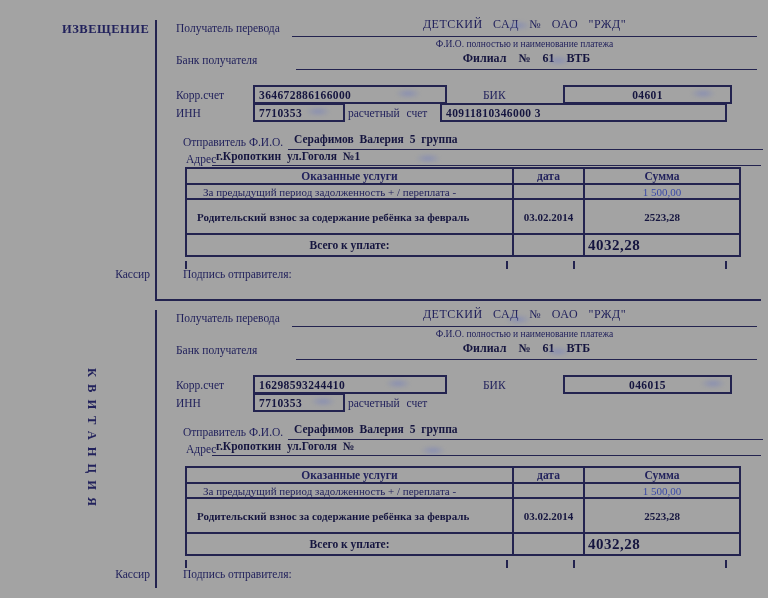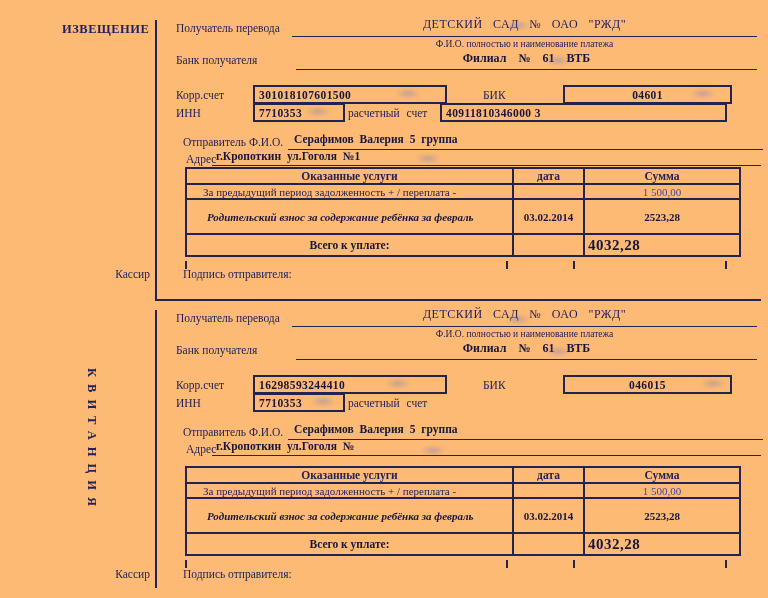--- a/index.html
+++ b/index.html
@@ -2,21 +2,21 @@
 <html><head>
 <meta charset="utf-8">
 <style>
   :root{
     --ink:#22225c;
     --ink-strong:#15153f;
     --line:#23234f;
     --blue:#3a4aa8;
   }
   html,body{margin:0;padding:0;background:#fff;}
-  .page{position:relative;width:768px;height:598px;background:#fdba74;overflow:hidden;
+  .page{position:relative;width:768px;height:598px;background:#a3a3a3;overflow:hidden;
         font-family:"Liberation Serif", serif;color:var(--ink);}
   .section{position:absolute;left:0;width:768px;}
   .s1{top:14px;height:286px;}
   .s2{top:304px;height:292px;}
   .abs{position:absolute;}
   .lbl{font-size:11.5px;white-space:nowrap;}
   .side-label{font-weight:bold;font-size:12.5px;letter-spacing:.5px;}
   .s1 .side-label{left:62px;top:8px;}
   .s2 .side-label{left:84px;top:64px;writing-mode:vertical-rl;letter-spacing:7px;font-size:12.5px;}
   .vline{width:2px;background:var(--line);left:155px;}
@@ -50,21 +50,21 @@
   .table-wrap{left:185px;top:153px;}
   .s2 .table-wrap{top:162px;}
   table.svc{border-collapse:collapse;table-layout:fixed;width:542px;
             font-size:11px;color:var(--ink);}
   table.svc td,table.svc th{border:2px solid var(--line);padding:0 3px;overflow:hidden;}
   th.c-svc{width:319px;} th.c-date{width:63px;} th.c-sum{width:148px;}
   .hdr th{height:14px;font-weight:bold;text-align:center;font-size:11.5px;}
   .r-prev td{height:13px;} .r-prev .svc-cell{padding-left:16px;}
   .r-prev .sum-cell{text-align:center;color:var(--blue);}
   .r-main td{height:33px;font-weight:bold;color:var(--ink-strong);}
-  .r-main .svc-cell{padding-left:20px;font-style:italic;}
+  .r-main .svc-cell{padding-left:10px;}
   .r-main .date-cell,.r-main .sum-cell{text-align:center;}
   .r-total td{height:20px;font-weight:bold;color:var(--ink-strong);}
   .r-total .svc-cell{text-align:center;font-size:11.5px;margin-left:29px;}
   .r-total .sum-cell{text-align:left;font-size:15px;letter-spacing:.5px;}
   .stub{width:2px;height:8px;background:var(--line);}
   .s1 .stub{top:247px;} .s2 .stub{top:256px;}
   .stub.p1{left:185px;} .stub.p2{left:506px;} .stub.p3{left:573px;} .stub.p4{left:725px;}
   .cashier{width:92px;text-align:right;left:58px;font-size:11.5px;}
   .s1 .cashier{top:254px;} .s2 .cashier{top:264px;}
   .signature{left:183px;font-size:11.5px;}
@@ -83,21 +83,21 @@
     <div class="abs vline"></div>
 
     <div class="abs lbl recipient-lbl">Получатель перевода</div>
     <div class="abs uline recipient-val">ДЕТСКИЙ  САД  №      ОАО  "РЖД"</div>
     <div class="abs hint">Ф.И.О. полностью и наименование платежа</div>
 
     <div class="abs lbl bank-lbl">Банк получателя</div>
     <div class="abs uline bank-val">Филиал   № 61    ВТБ</div>
 
     <div class="abs lbl corr-lbl">Корр.счет</div>
-    <div class="abs box corr-box">301018107601500</div>
+    <div class="abs box corr-box">364672886166000</div>
     <div class="abs lbl bik-lbl">БИК</div>
     <div class="abs box bik-box">04601</div>
     <div class="abs lbl inn-lbl">ИНН</div>
     <div class="abs box inn-box">7710353</div>
     <div class="abs lbl acct-lbl">расчетный  счет</div>
     <div class="abs box acct-box">40911810346000  3</div>
 
     <div class="abs lbl sender-lbl">Отправитель Ф.И.О.</div>
     <div class="abs uline sender-val">Серафимов      Валерия 5 группа</div>
     <div class="abs lbl addr-lbl">Адрес</div>

